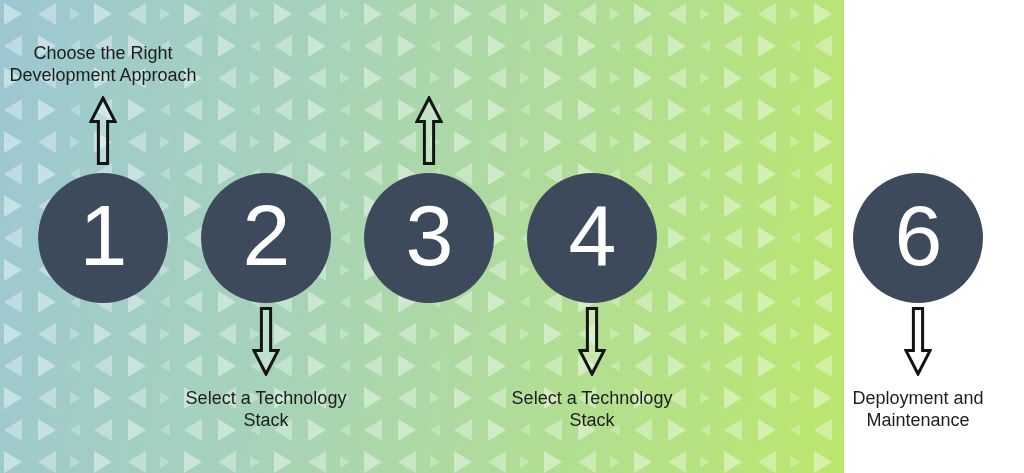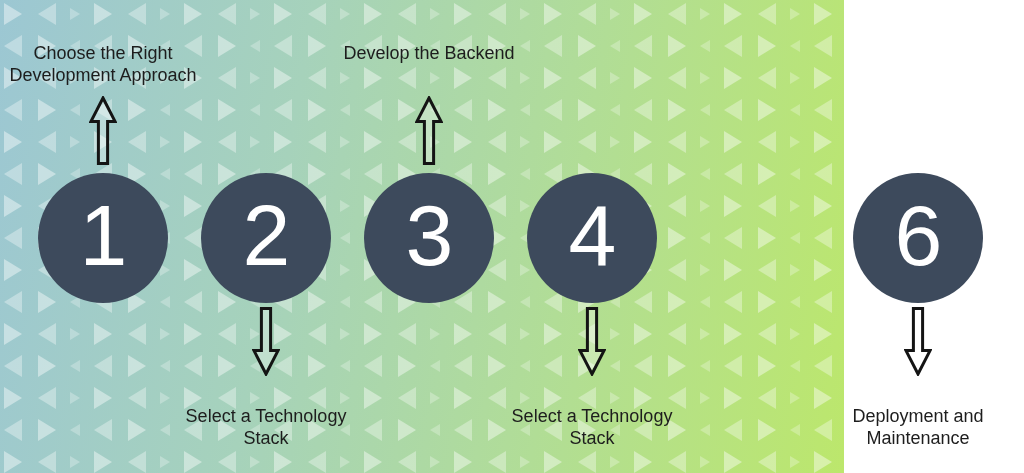--- a/index.html
+++ b/index.html
@@ -60,21 +60,21 @@
   .label {
     position: absolute;
     left: 0; width: 220px;
     text-align: center;
     color: var(--label);
     font-size: 18px;
     font-weight: 500;
     line-height: 22px;
   }
   .label.top    { top: 42px; }
-  .label.bottom { top: 405px; }
+  .label.bottom { top: 387px; }
 </style>
 </head>
 <body>
 
 <div class="canvas">
 
   <svg class="pattern-layer" width="1024" height="473" xmlns="http://www.w3.org/2000/svg">
     <defs>
       <pattern id="tripat" width="90" height="64" patternUnits="userSpaceOnUse">
         <polygon class="pat-tri" points="4,3 4,25 22,14" opacity="0.42"></polygon>
@@ -109,21 +109,20 @@
       <path d="M14 2 L26 25.4 H18.6 V67.5 H9.4 V25.4 H2 Z"></path>
     </svg>
     <div class="label bottom">
       <div>Select a Technology</div>
       <div>Stack</div>
     </div>
   </div>
 
   <div class="step" style="left:319px">
     <div class="label top">
-      <div>Develop the Backend</div>
     </div>
     <svg class="arrow up" viewBox="0 0 28 70">
       <path d="M14 2 L26 25.4 H18.6 V67.5 H9.4 V25.4 H2 Z"></path>
     </svg>
     <div class="circle">
       <span class="num">3</span>
     </div>
   </div>
 
   <div class="step" style="left:482px">

